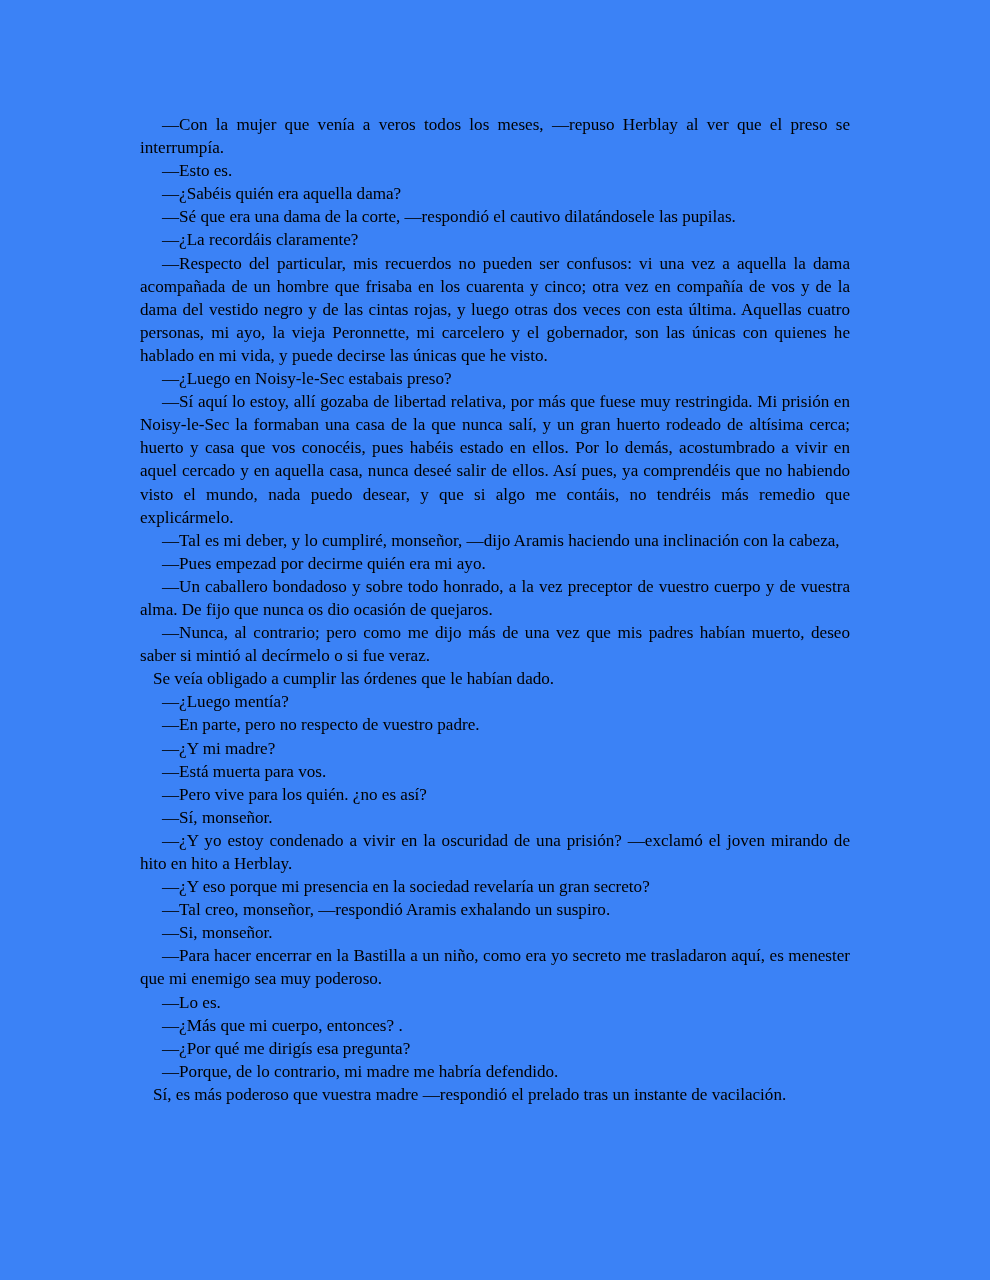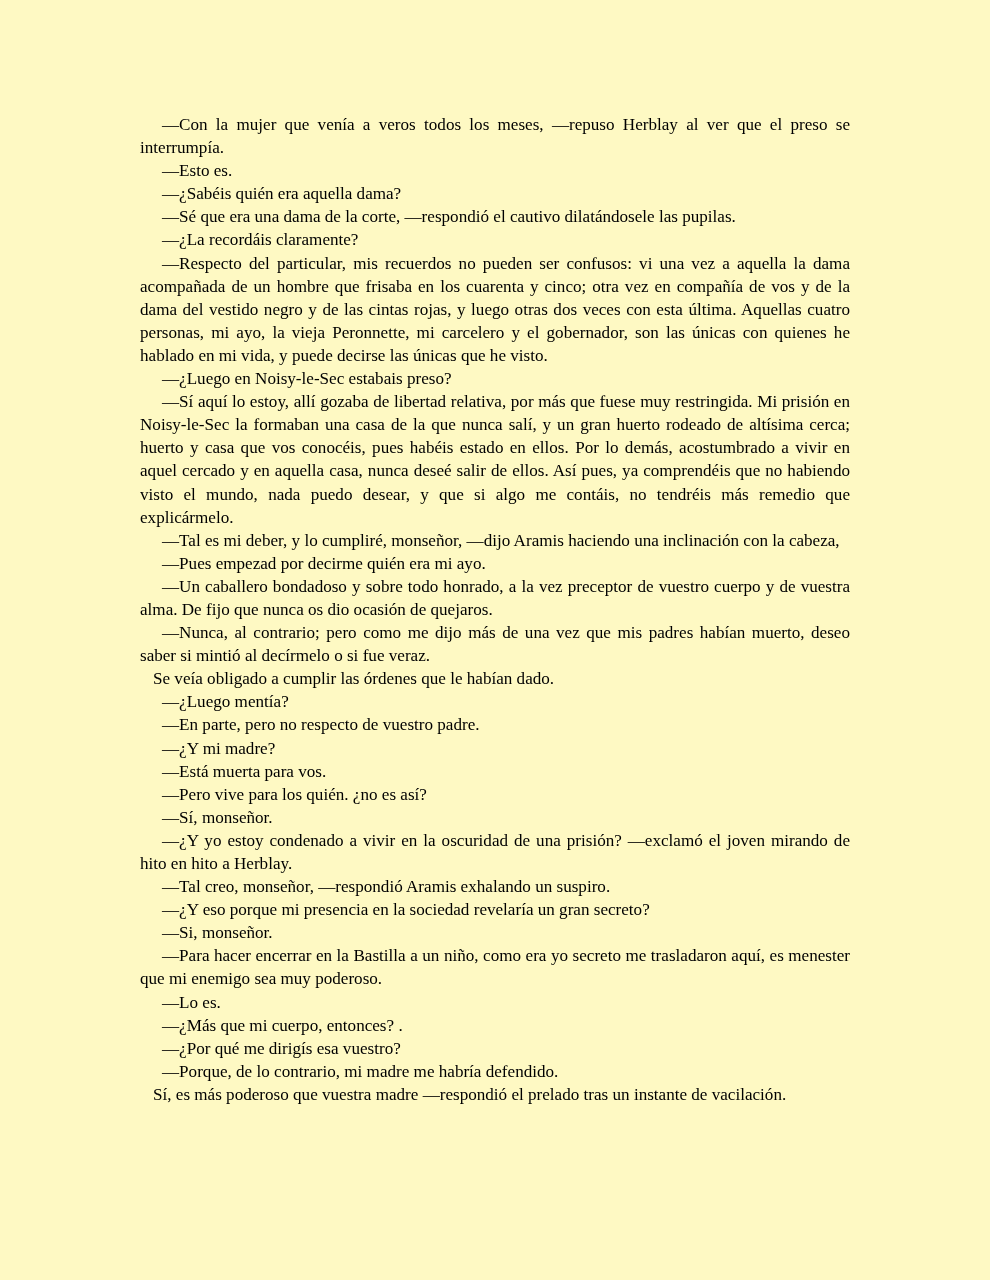--- a/index.html
+++ b/index.html
@@ -38,21 +38,21 @@
     word-spacing: 0px;
     letter-spacing: 0px;
   }
   p.para.narrow-indent {
     text-indent: 13px;
   }
 </style>
 </head>
 <body style="color: rgb(0, 0, 0);">
 
-<div id="page" style="background: #fef9c3;">
+<div id="page" style="background: #3b82f6;">
   <div id="text-column">
       <p class="para">—Con la mujer que venía a veros todos los meses, —repuso Herblay al ver que el preso se interrumpía.</p>
       <p class="para">—Esto es.</p>
       <p class="para">—¿Sabéis quién era aquella dama?</p>
       <p class="para">—Sé que era una dama de la corte, —respondió el cautivo dilatándosele las pupilas.</p>
       <p class="para">—¿La recordáis claramente?</p>
       <p class="para">—Respecto del particular, mis recuerdos no pueden ser confusos: vi una vez a aquella la dama acompañada de un hombre que frisaba en los cuarenta y cinco; otra vez en compañía de vos y de la dama del vestido negro y de las cintas rojas, y luego otras dos veces con esta última. Aquellas cuatro personas, mi ayo, la vieja Peronnette, mi carcelero y el gobernador, son las únicas con quienes he hablado en mi vida, y puede decirse las únicas que he visto.</p>
       <p class="para">—¿Luego en Noisy-le-Sec estabais preso?</p>
       <p class="para">—Sí aquí lo estoy, allí gozaba de libertad relativa, por más que fuese muy restringida. Mi prisión en Noisy-le-Sec la formaban una casa de la que nunca salí, y un gran huerto rodeado de altísima cerca; huerto y casa que vos conocéis, pues habéis estado en ellos. Por lo demás, acostumbrado a vivir en aquel cercado y en aquella casa, nunca deseé salir de ellos. Así pues, ya comprendéis que no habiendo visto el mundo, nada puedo desear, y que si algo me contáis, no tendréis más remedio que explicármelo.</p>
       <p class="para">—Tal es mi deber, y lo cumpliré, monseñor, —dijo Aramis haciendo una inclinación con la cabeza,</p>
@@ -60,23 +60,23 @@
       <p class="para">—Un caballero bondadoso y sobre todo honrado, a la vez preceptor de vuestro cuerpo y de vuestra alma. De fijo que nunca os dio ocasión de quejaros.</p>
       <p class="para">—Nunca, al contrario; pero como me dijo más de una vez que mis padres habían muerto, deseo saber si mintió al decírmelo o si fue veraz.</p>
       <p class="para narrow-indent">Se veía obligado a cumplir las órdenes que le habían dado.</p>
       <p class="para">—¿Luego mentía?</p>
       <p class="para">—En parte, pero no respecto de vuestro padre.</p>
       <p class="para">—¿Y mi madre?</p>
       <p class="para">—Está muerta para vos.</p>
       <p class="para">—Pero vive para los quién. ¿no es así?</p>
       <p class="para">—Sí, monseñor.</p>
       <p class="para">—¿Y yo estoy condenado a vivir en la oscuridad de una prisión? —exclamó el joven mirando de hito en hito a Herblay.</p>
+      <p class="para">—¿Y eso porque mi presencia en la sociedad revelaría un gran secreto?</p>
       <p class="para">—Tal creo, monseñor, —respondió Aramis exhalando un suspiro.</p>
-      <p class="para">—¿Y eso porque mi presencia en la sociedad revelaría un gran secreto?</p>
       <p class="para">—Si, monseñor.</p>
       <p class="para">—Para hacer encerrar en la Bastilla a un niño, como era yo secreto me trasladaron aquí, es menester que mi enemigo sea muy poderoso.</p>
       <p class="para">—Lo es.</p>
       <p class="para">—¿Más que mi cuerpo, entonces? .</p>
-      <p class="para">—¿Por qué me dirigís esa vuestro?</p>
+      <p class="para">—¿Por qué me dirigís esa pregunta?</p>
       <p class="para">—Porque, de lo contrario, mi madre me habría defendido.</p>
       <p class="para narrow-indent">Sí, es más poderoso que vuestra madre —respondió el prelado tras un instante de vacilación.</p>
     </div>
 </div>
 
 </body></html>

